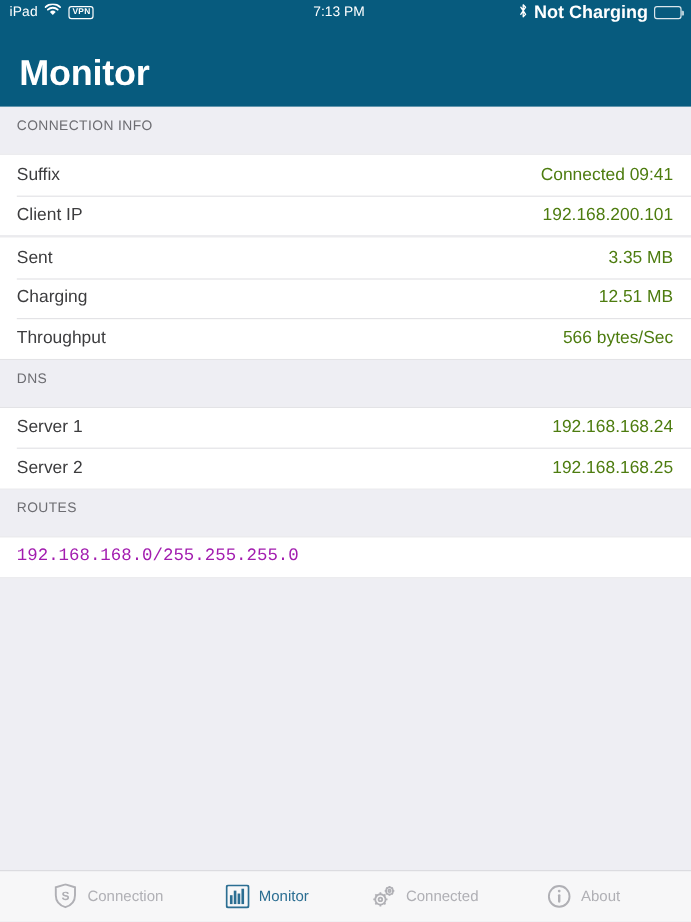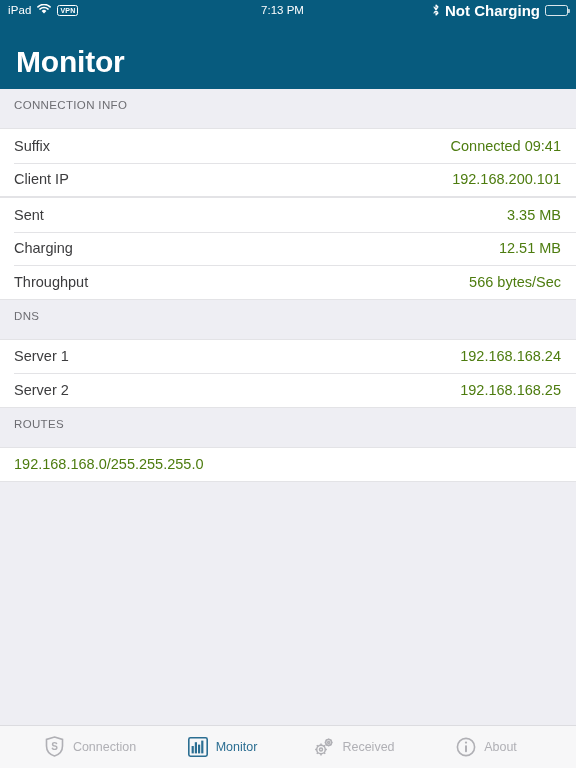--- a/index.html
+++ b/index.html
@@ -68,21 +68,21 @@
     height:33.5px; padding:0 15px 0 14px; background:#ffffff;
     position:relative;
   }
   .row + .row::before {
     content:""; position:absolute; left:14px; right:0; top:0;
     height:1px; background:#e3e3e6;
   }
   .row-label { font-size:14.5px; color:#3c3c3e; }
   .row-value { font-size:14.5px; color:#4d7c0f; text-align:right; }
   .row-single { justify-content:flex-start; }
-  .row-single .row-label { color:#4d7c0f; }
+  .row-single .row-label { color:#a21caf;font-family:Liberation Mono, monospace; }
   .rows-bottom { border-bottom:1px solid #e3e3e6; }
   .rows-top { border-top:1px solid #e3e3e6; }
 
   
   .tabbar {
     flex:0 0 43px; background:#f7f7f8;
     border-top:1px solid #dcdce0;
     display:flex; align-items:center; justify-content:center;
     gap:0; padding-bottom:1px;
   }
@@ -207,21 +207,21 @@
             <g fill="none" stroke="#b0b0b5" stroke-width="1.5">
               <circle cx="8" cy="12.5" r="4.3"></circle>
               <circle cx="8" cy="12.5" r="1.5"></circle>
               <path d="M8 6.6 V8.2 M8 16.8 V18.4 M2.1 12.5 H3.7 M12.3 12.5 H13.9 M3.8 8.3 L4.9 9.4 M11.1 15.6 L12.2 16.7 M12.2 8.3 L11.1 9.4 M4.9 15.6 L3.8 16.7"></path>
               <circle cx="15.6" cy="5.4" r="2.9"></circle>
               <circle cx="15.6" cy="5.4" r="1"></circle>
               <path d="M15.6 1.4 V2.5 M15.6 8.3 V9.4 M11.6 5.4 H12.7 M18.5 5.4 H19.6 M12.8 2.6 L13.5 3.3 M17.7 7.5 L18.4 8.2 M18.4 2.6 L17.7 3.3 M13.5 7.5 L12.8 8.2"></path>
             </g>
           </svg>
         </span>
-        <span>Received</span>
+        <span>Connected</span>
       </div>
       <div class="tab">
         <span class="tab-icon">
           <svg class="info-ico" viewBox="0 0 20 20">
             <circle cx="10" cy="10" r="8.6" fill="none" stroke="#b0b0b5" stroke-width="1.6"></circle>
             <circle cx="10" cy="5.6" r="1.15" fill="#b0b0b5"></circle>
             <rect x="9" y="8.2" width="2" height="7" rx="0.9" fill="#b0b0b5"></rect>
           </svg>
         </span>
         <span>About</span>

